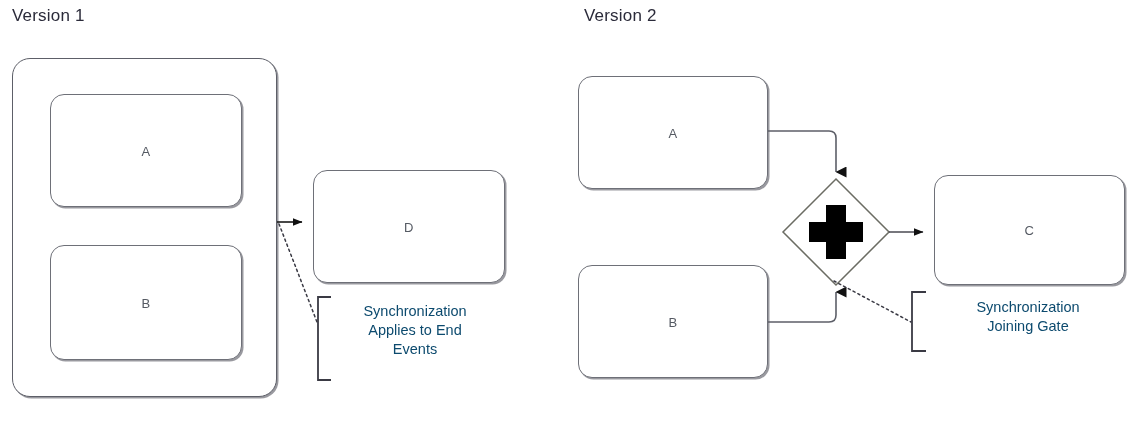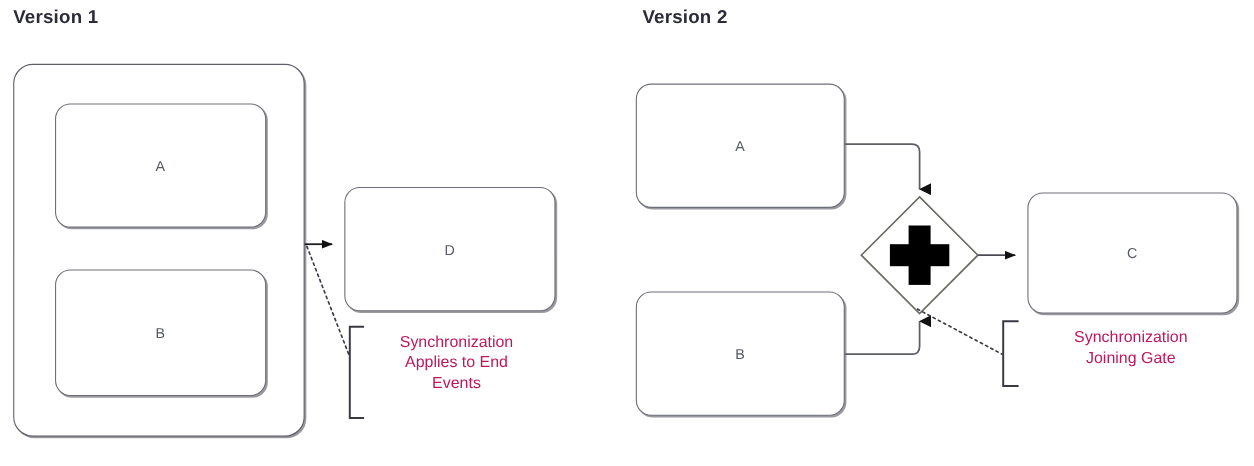--- a/index.html
+++ b/index.html
@@ -14,21 +14,21 @@
     position: relative;
     width: 1140px;
     height: 424px;
     background: #ffffff;
     overflow: hidden;
   }
   .version-title {
     position: absolute;
     font-family: "Liberation Sans", sans-serif;
     font-size: 17px;
-    font-weight: bold;
+    font-weight: normal;
     color: #2b2b3a;
     letter-spacing: 0.2px;
     white-space: nowrap;
   }
   #v1-title { left: 12px; top: 6px; }
   #v2-title { left: 584px; top: 6px; }
 
   
   .rbox {
     position: absolute;
@@ -55,21 +55,21 @@
     background: #ffffff;
     border: 1.6px solid #5d5f68;
     border-radius: 18px;
     box-shadow: 1.5px 1.5px 0 0 rgba(70,70,80,0.55);
   }
   .annot-text {
     position: absolute;
     font-family: "Liberation Sans", sans-serif;
     font-size: 14.5px;
     line-height: 19px;
-    color: #be185d;
+    color: #0c4a6e;
     text-align: center;
     white-space: pre-line;
   }
   svg.overlay {
     position: absolute;
     left: 0; top: 0;
     width: 1140px;
     height: 424px;
     overflow: visible;
     pointer-events: none;

